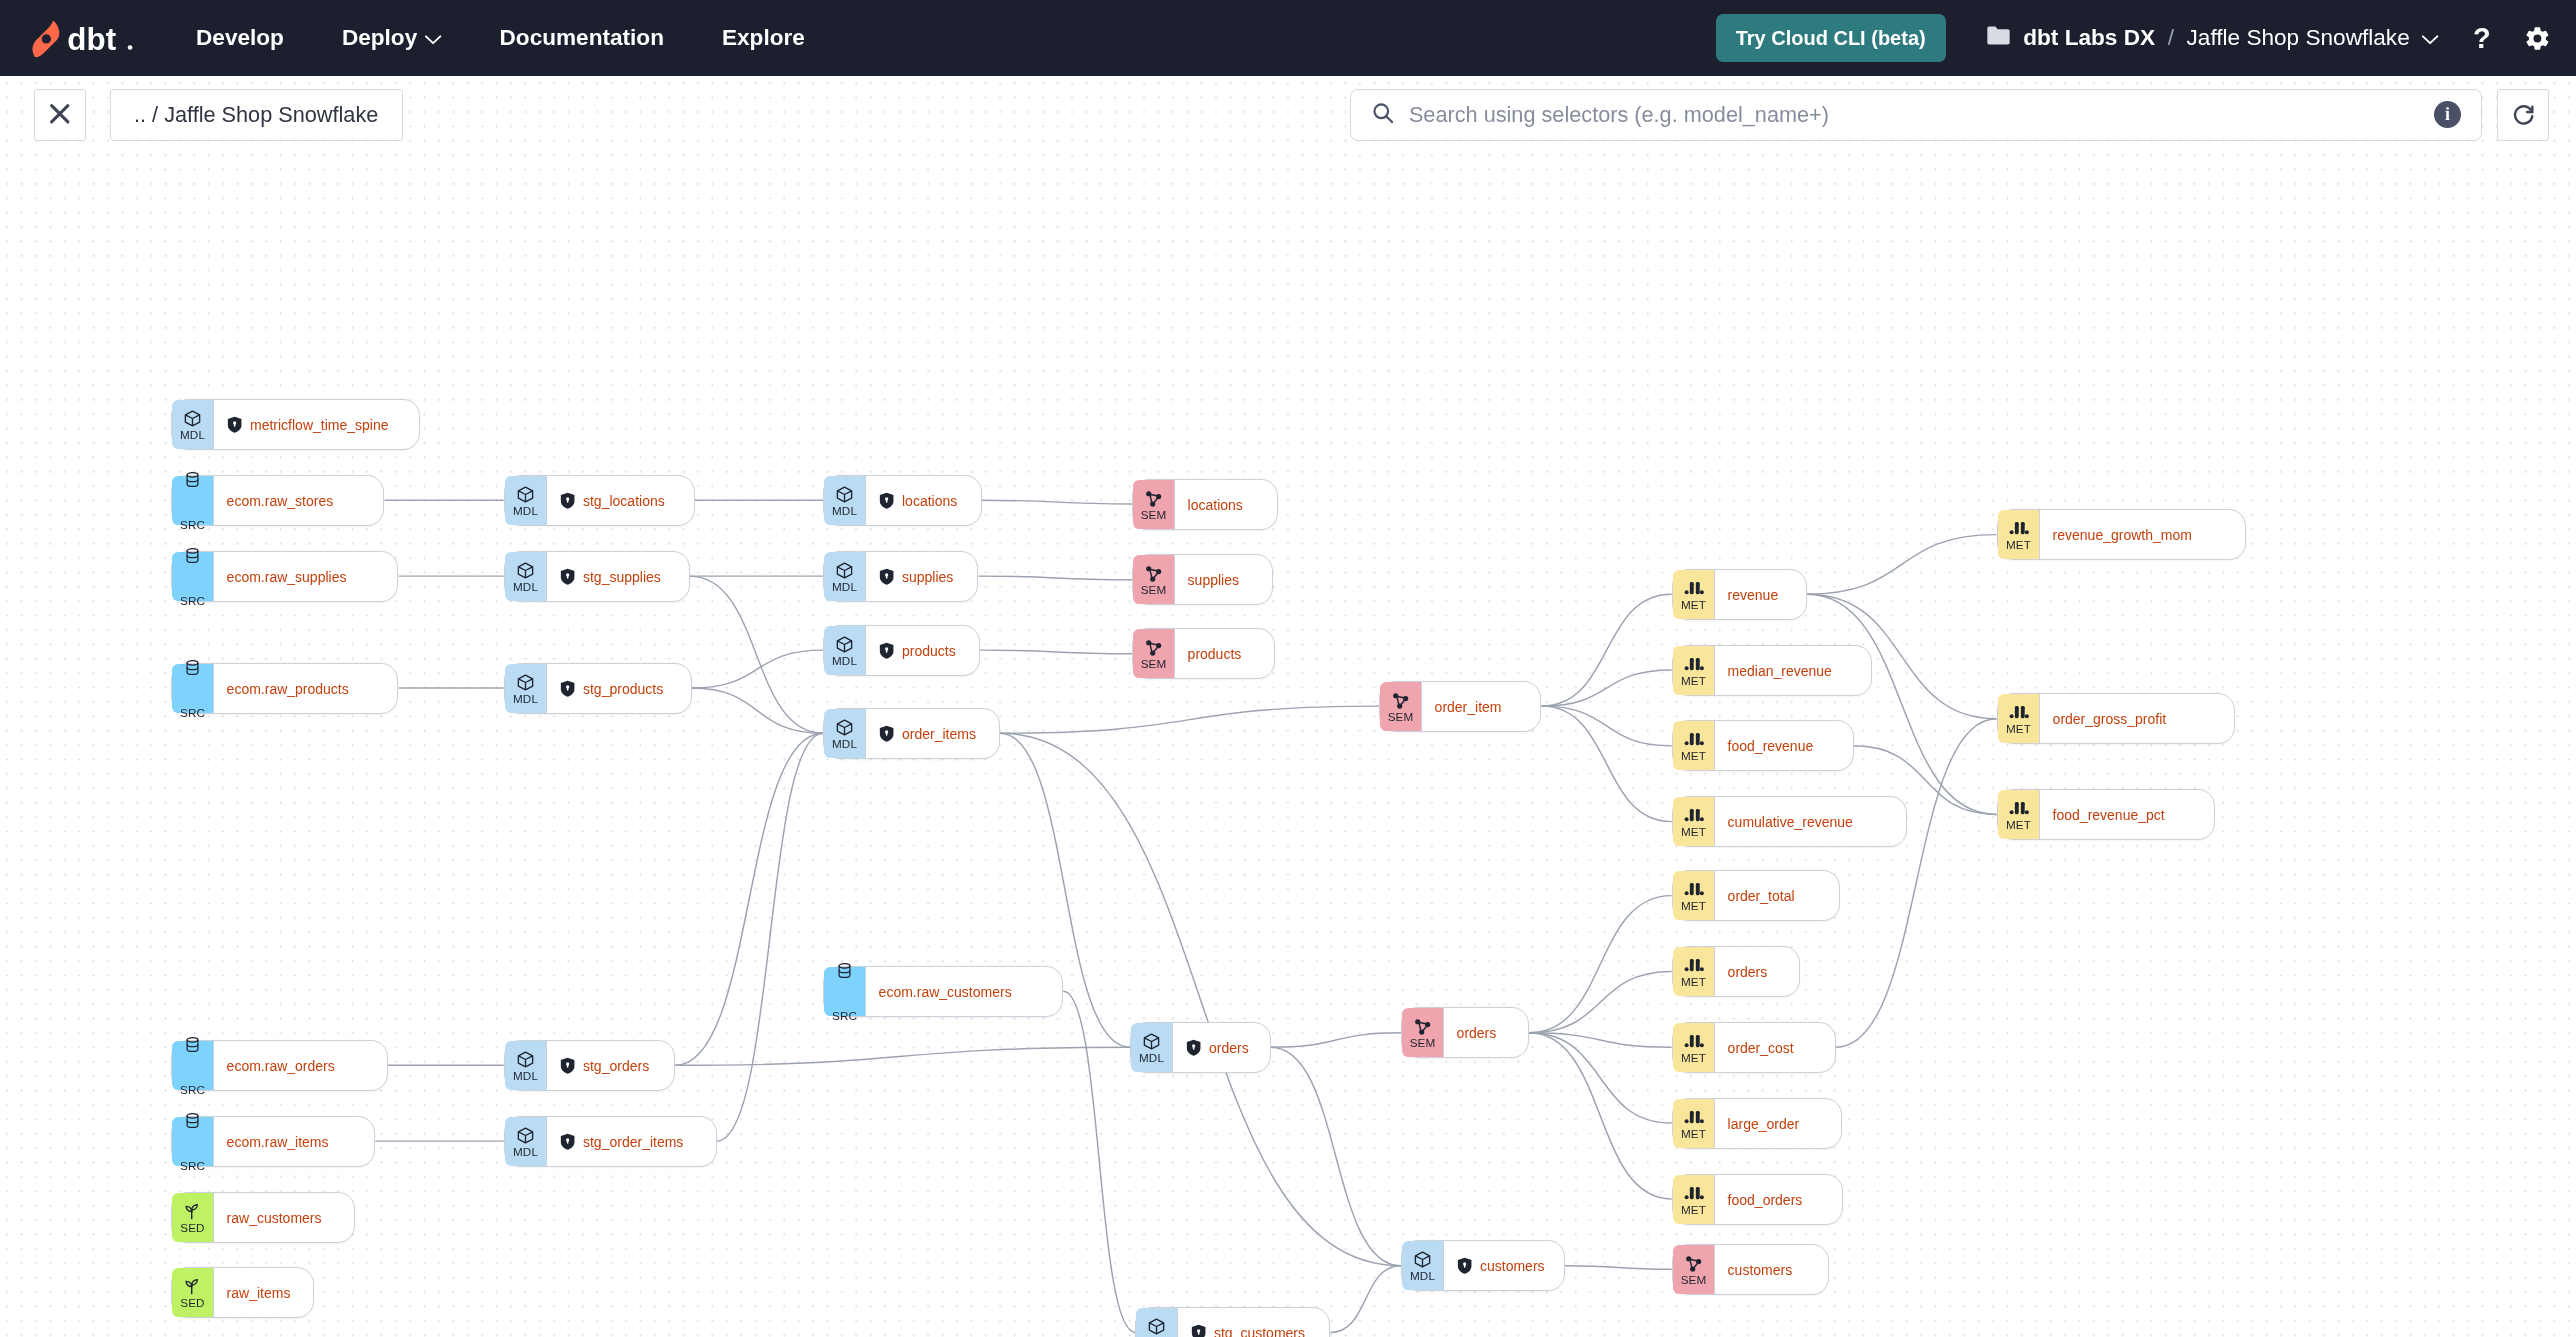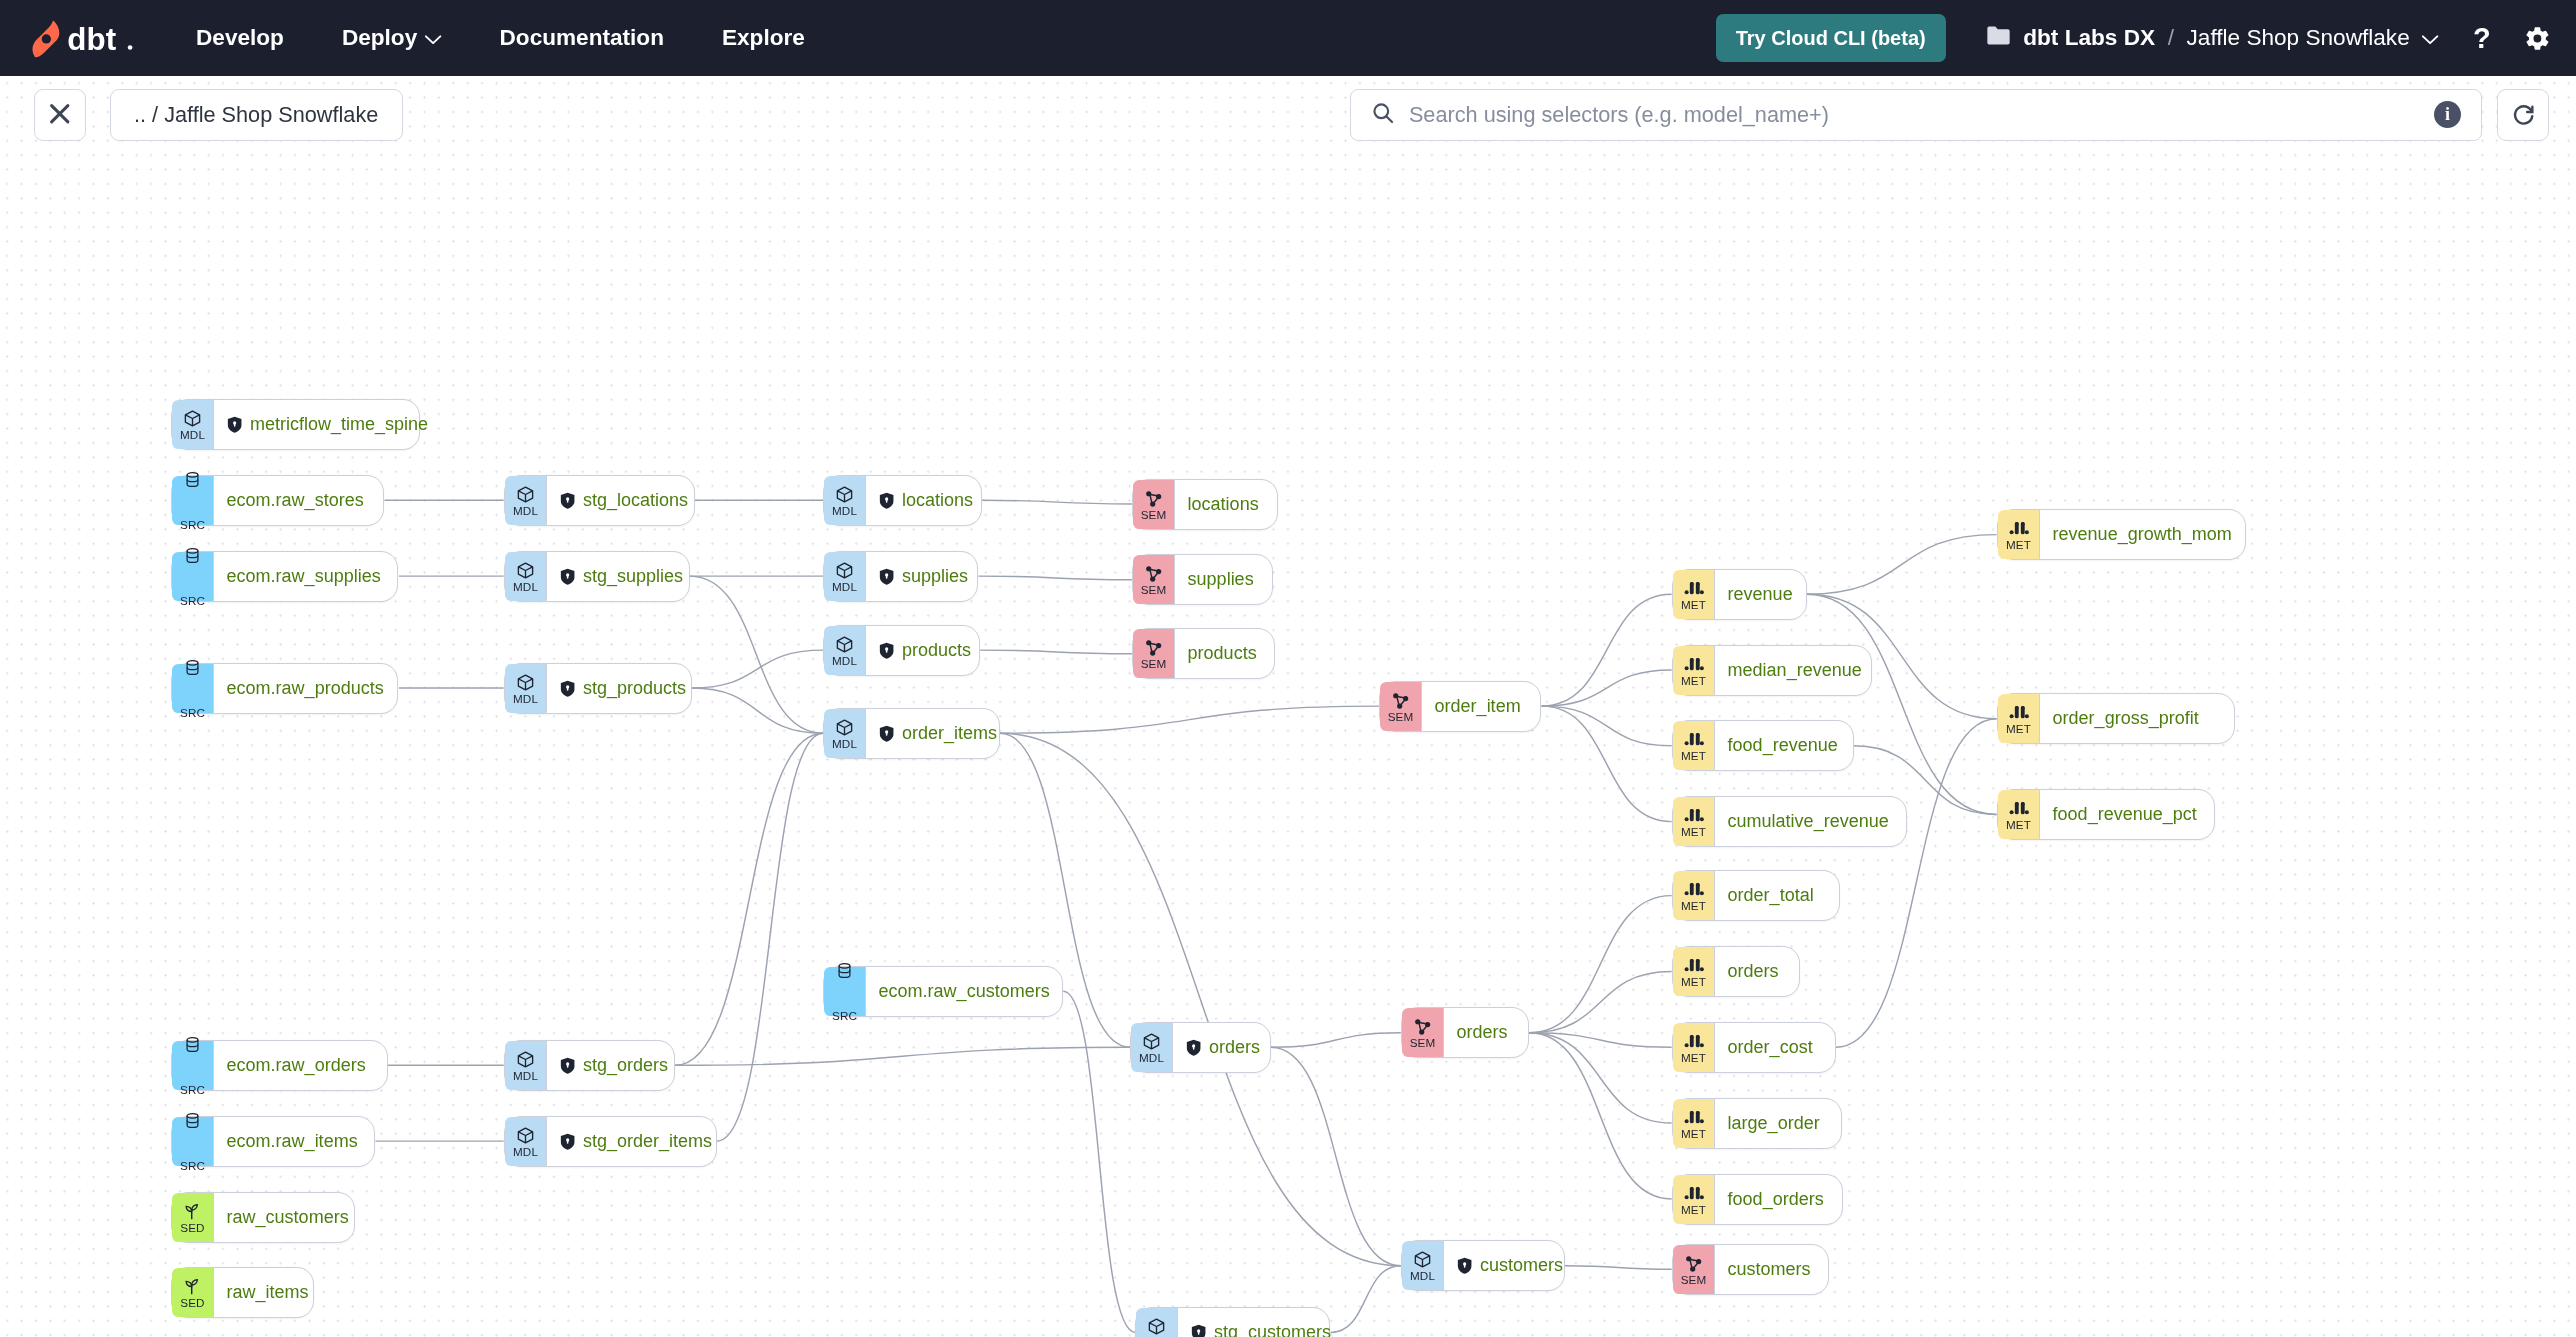--- a/index.html
+++ b/index.html
@@ -49,21 +49,21 @@
 
   
   #toolbar {
     position: absolute; top: 76px; left: 0;
     width: 2576px; height: 78px;
     display: flex; align-items: center;
     z-index: 5;
   }
   .tb-btn {
     background: #ffffff; border: 0.9px solid #d4d8e0;
-    border-radius: 9px; cursor: pointer;
+    border-radius: 3px; cursor: pointer;
     display: flex; align-items: center; justify-content: center;
     color: #3e4554;
   }
   #close-btn { width: 52px; height: 52px; margin-left: 34px; }
   #breadcrumb-btn {
     height: 52px; margin-left: 23.5px; padding: 0 23.5px;
     font-size: 21.7px; color: #2e3440;
     display: flex; align-items: center;
   }
   #search-wrap {
@@ -122,21 +122,21 @@
     border-right: 0.9px solid #cbd0da;
   }
   .node-badge .bi { display: flex; align-items: center; justify-content: center; height: 19px; }
   .node-badge .bt {
     font-size: 11.7px; font-weight: 500; letter-spacing: 0.1px;
     color: #1e2430; line-height: 1;
   }
   .node-label {
     display: flex; align-items: center; gap: 8.1px;
     padding: 0 14.4px 0 12.6px;
-    font-size: 18px; color: #4d7c0f; white-space: nowrap;
+    font-size: 14px; color: #c2410c; white-space: nowrap;
   }
   .badge-MDL { background: #b9dcf4; }
   .badge-SRC { background: #7dd3fc; gap: 30px; }
   .badge-SED { background: #bef264; }
   .badge-SEM { background: #f0a4ae; }
   .badge-MET { background: #fae69a; }
   .shield { flex: 0 0 auto; display: flex; align-items: center; }
 </style>
 </head>
 <body>

